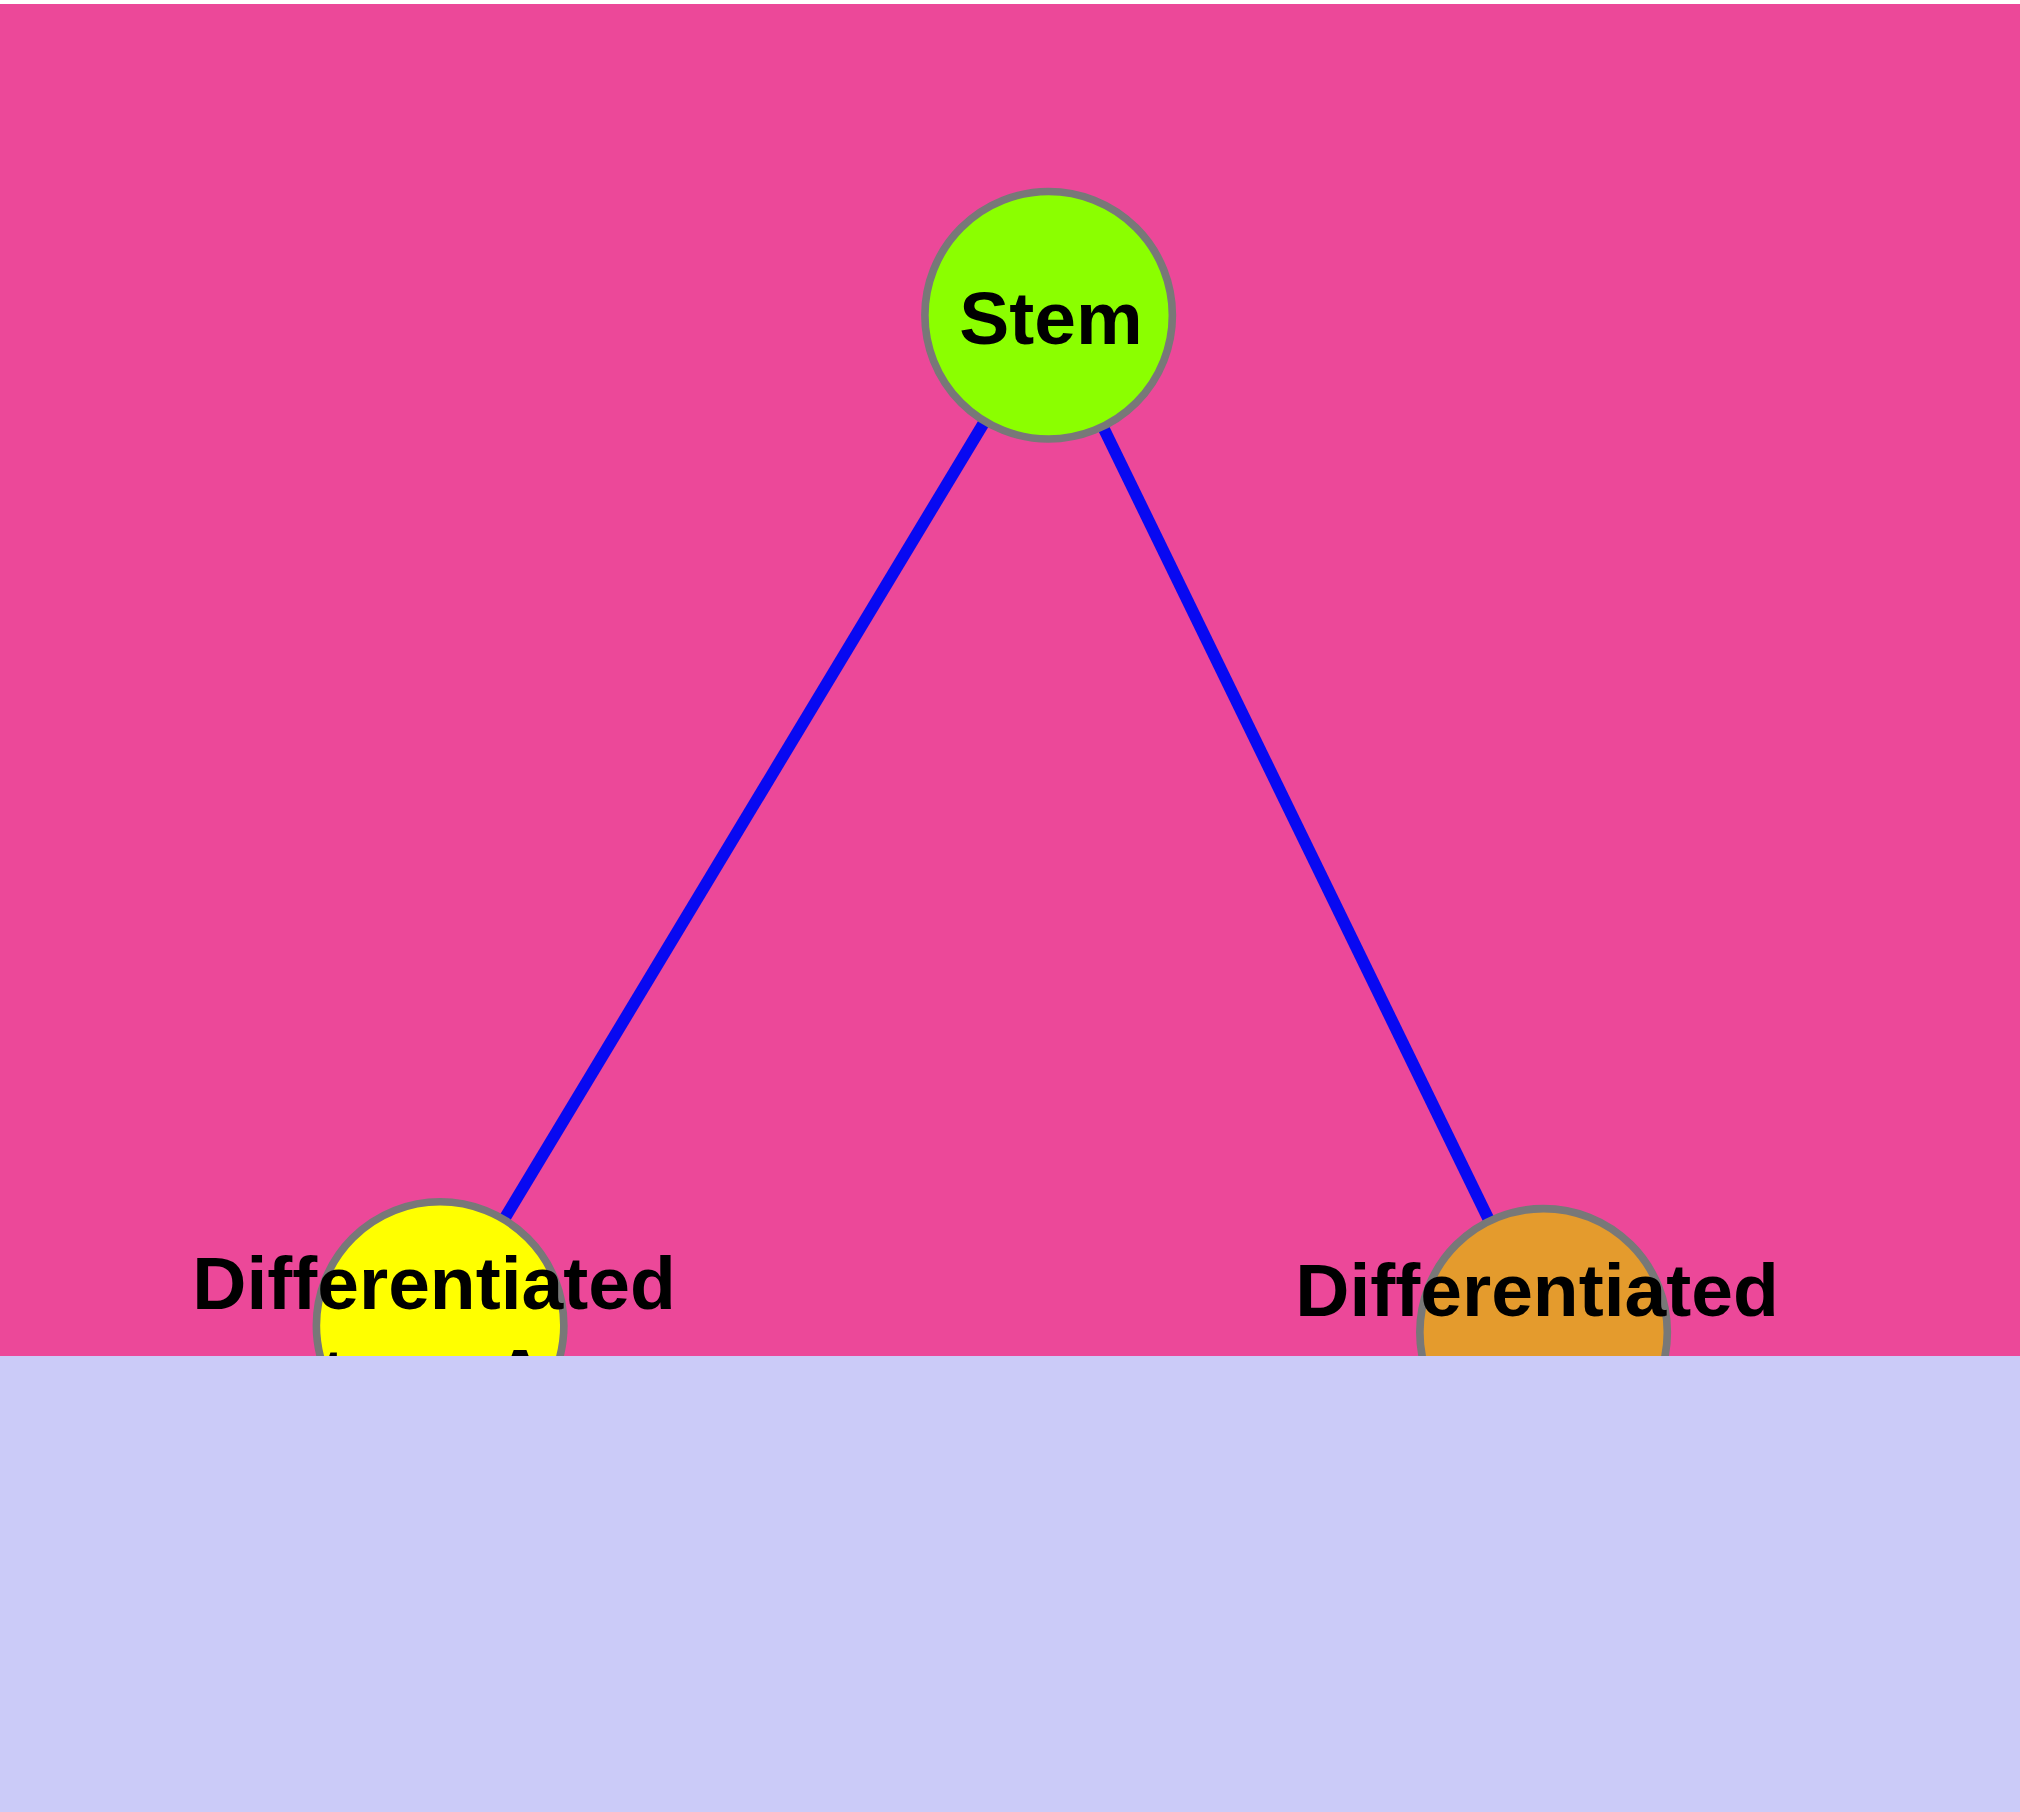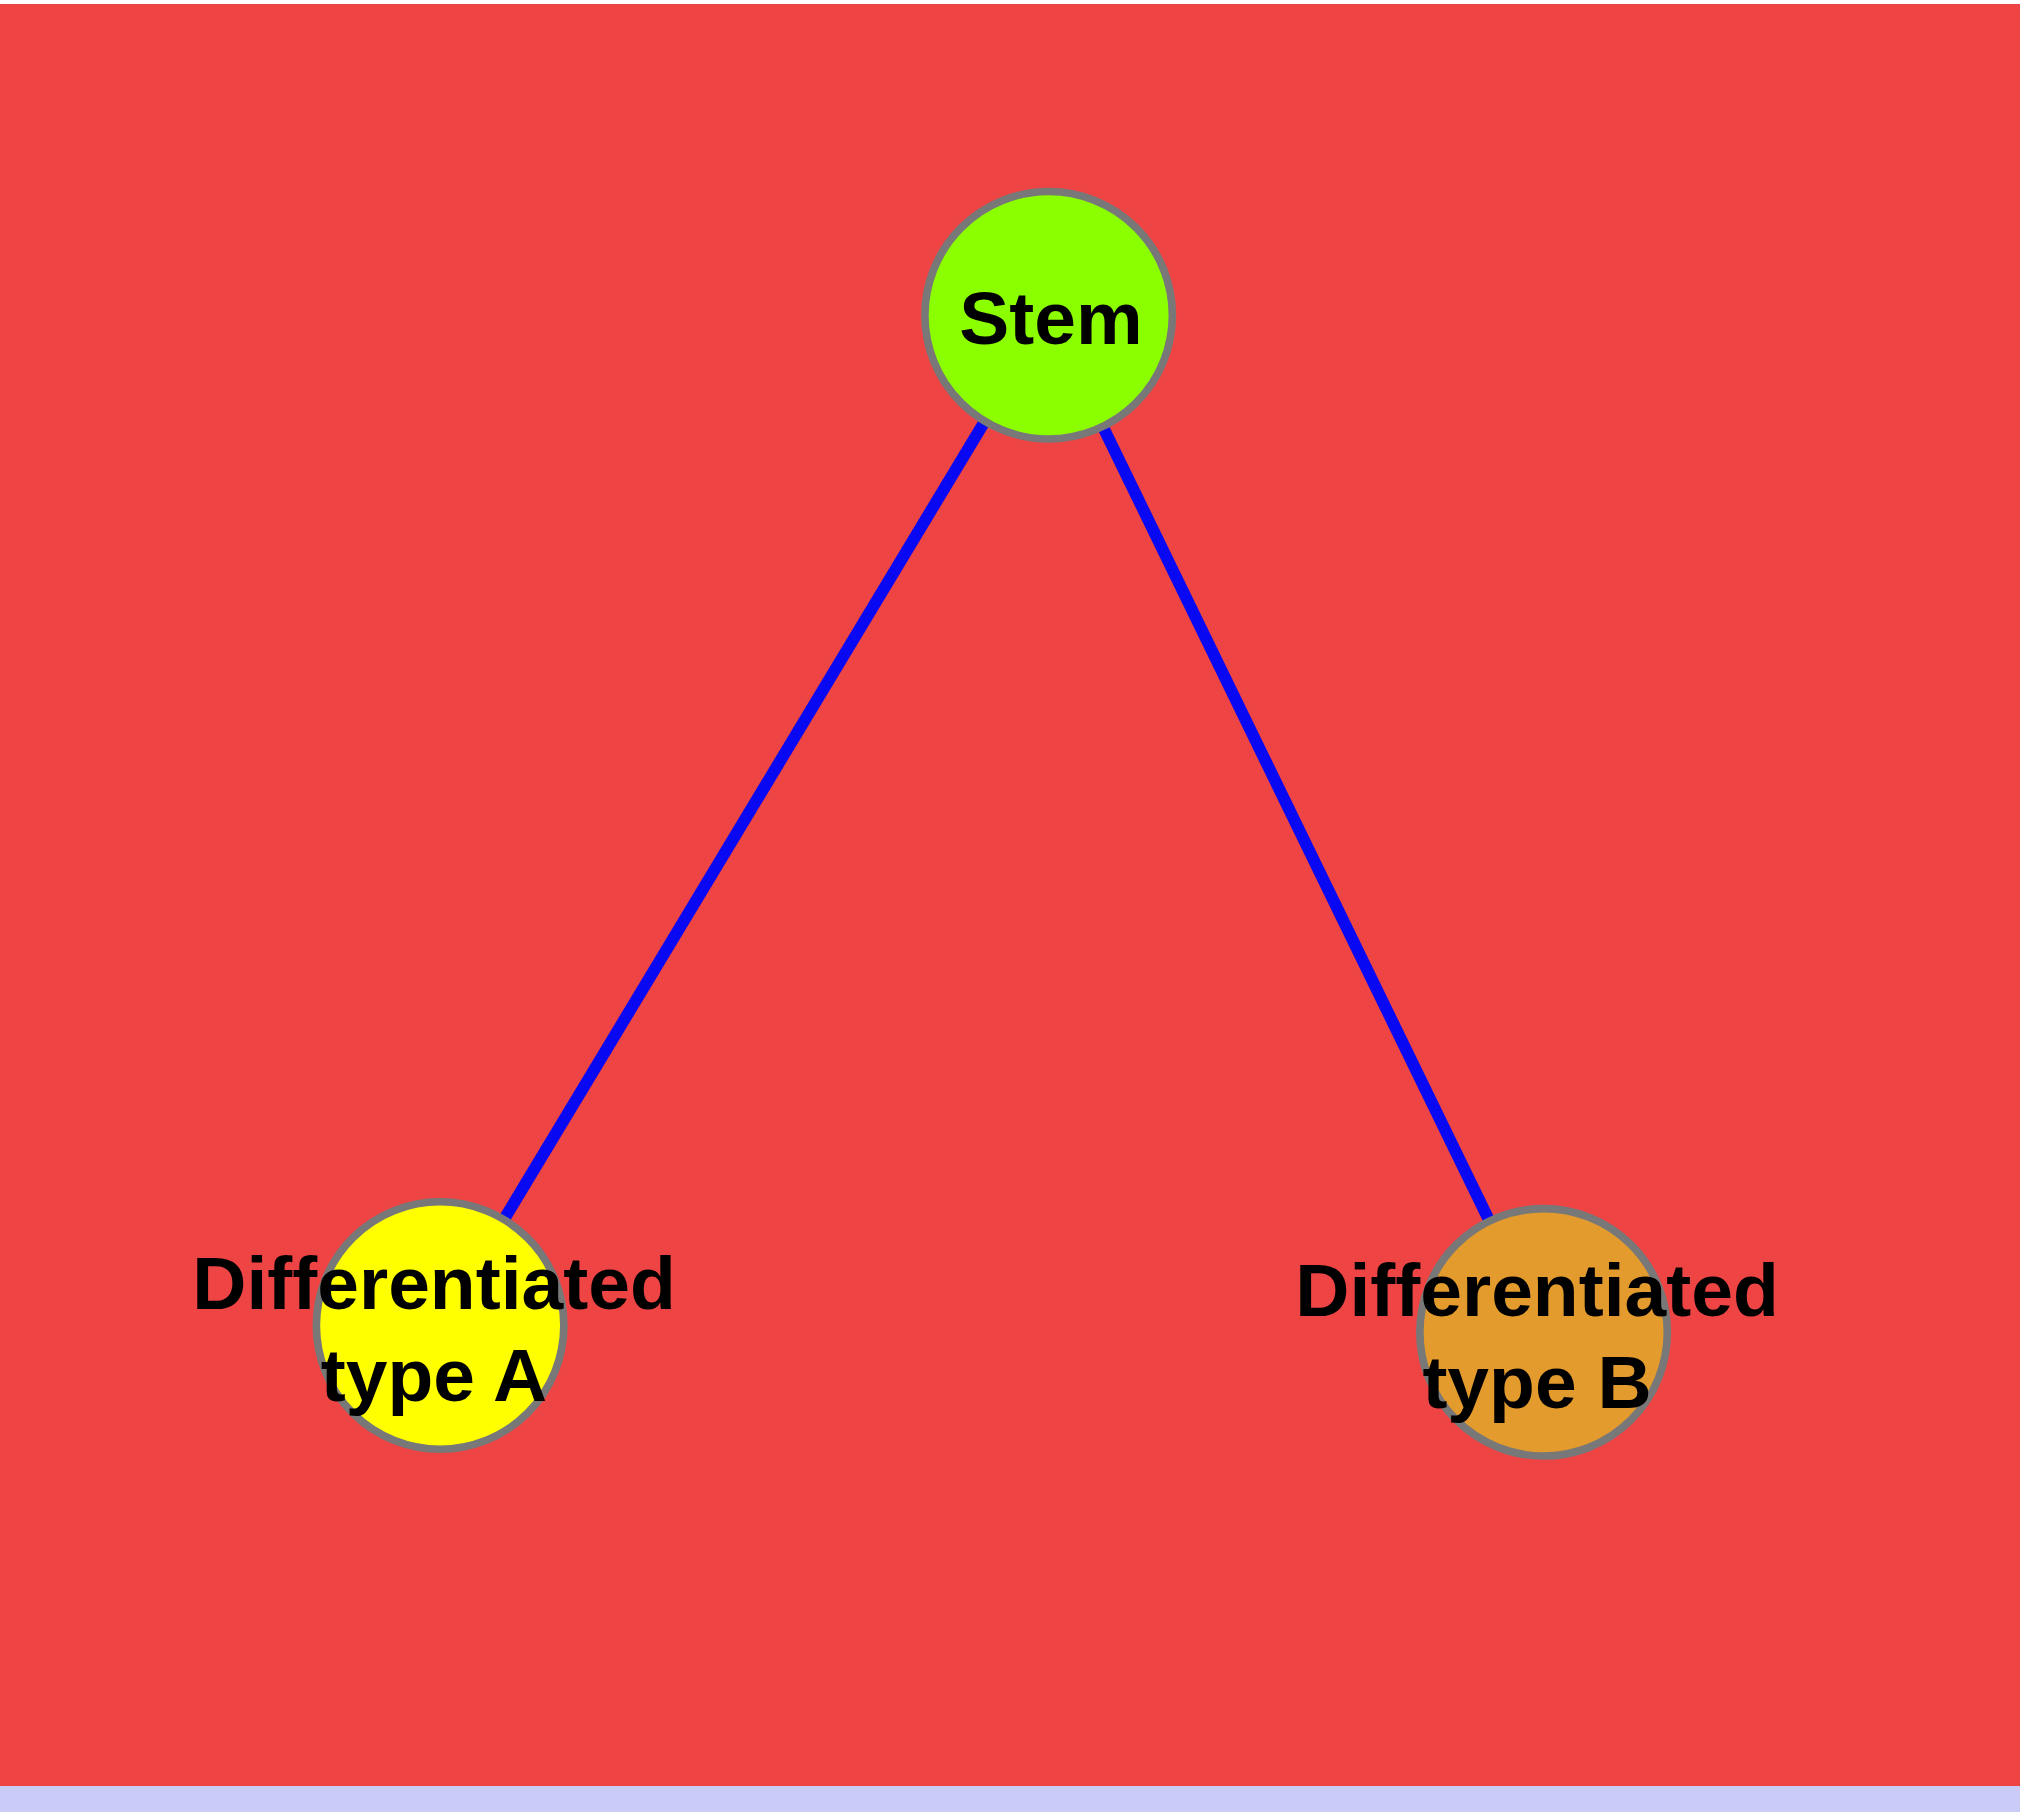--- a/index.html
+++ b/index.html
@@ -5,23 +5,23 @@
   html, body {
     margin: 0;
     padding: 0;
   }
   body {
     font-family: "Liberation Sans", sans-serif;
   }
   .canvas {
     position: relative;
     width: 2021px;
-    height: 1786px;
+    height: 1356px;
     overflow: hidden;
-    background: #ef4444;
+    background: #ec4899;
   }
   .top-strip {
     position: absolute;
     top: 0;
     left: 0;
     width: 100%;
     height: 4.2px;
     background: #FFFFFF;
   }
   svg.graph {

